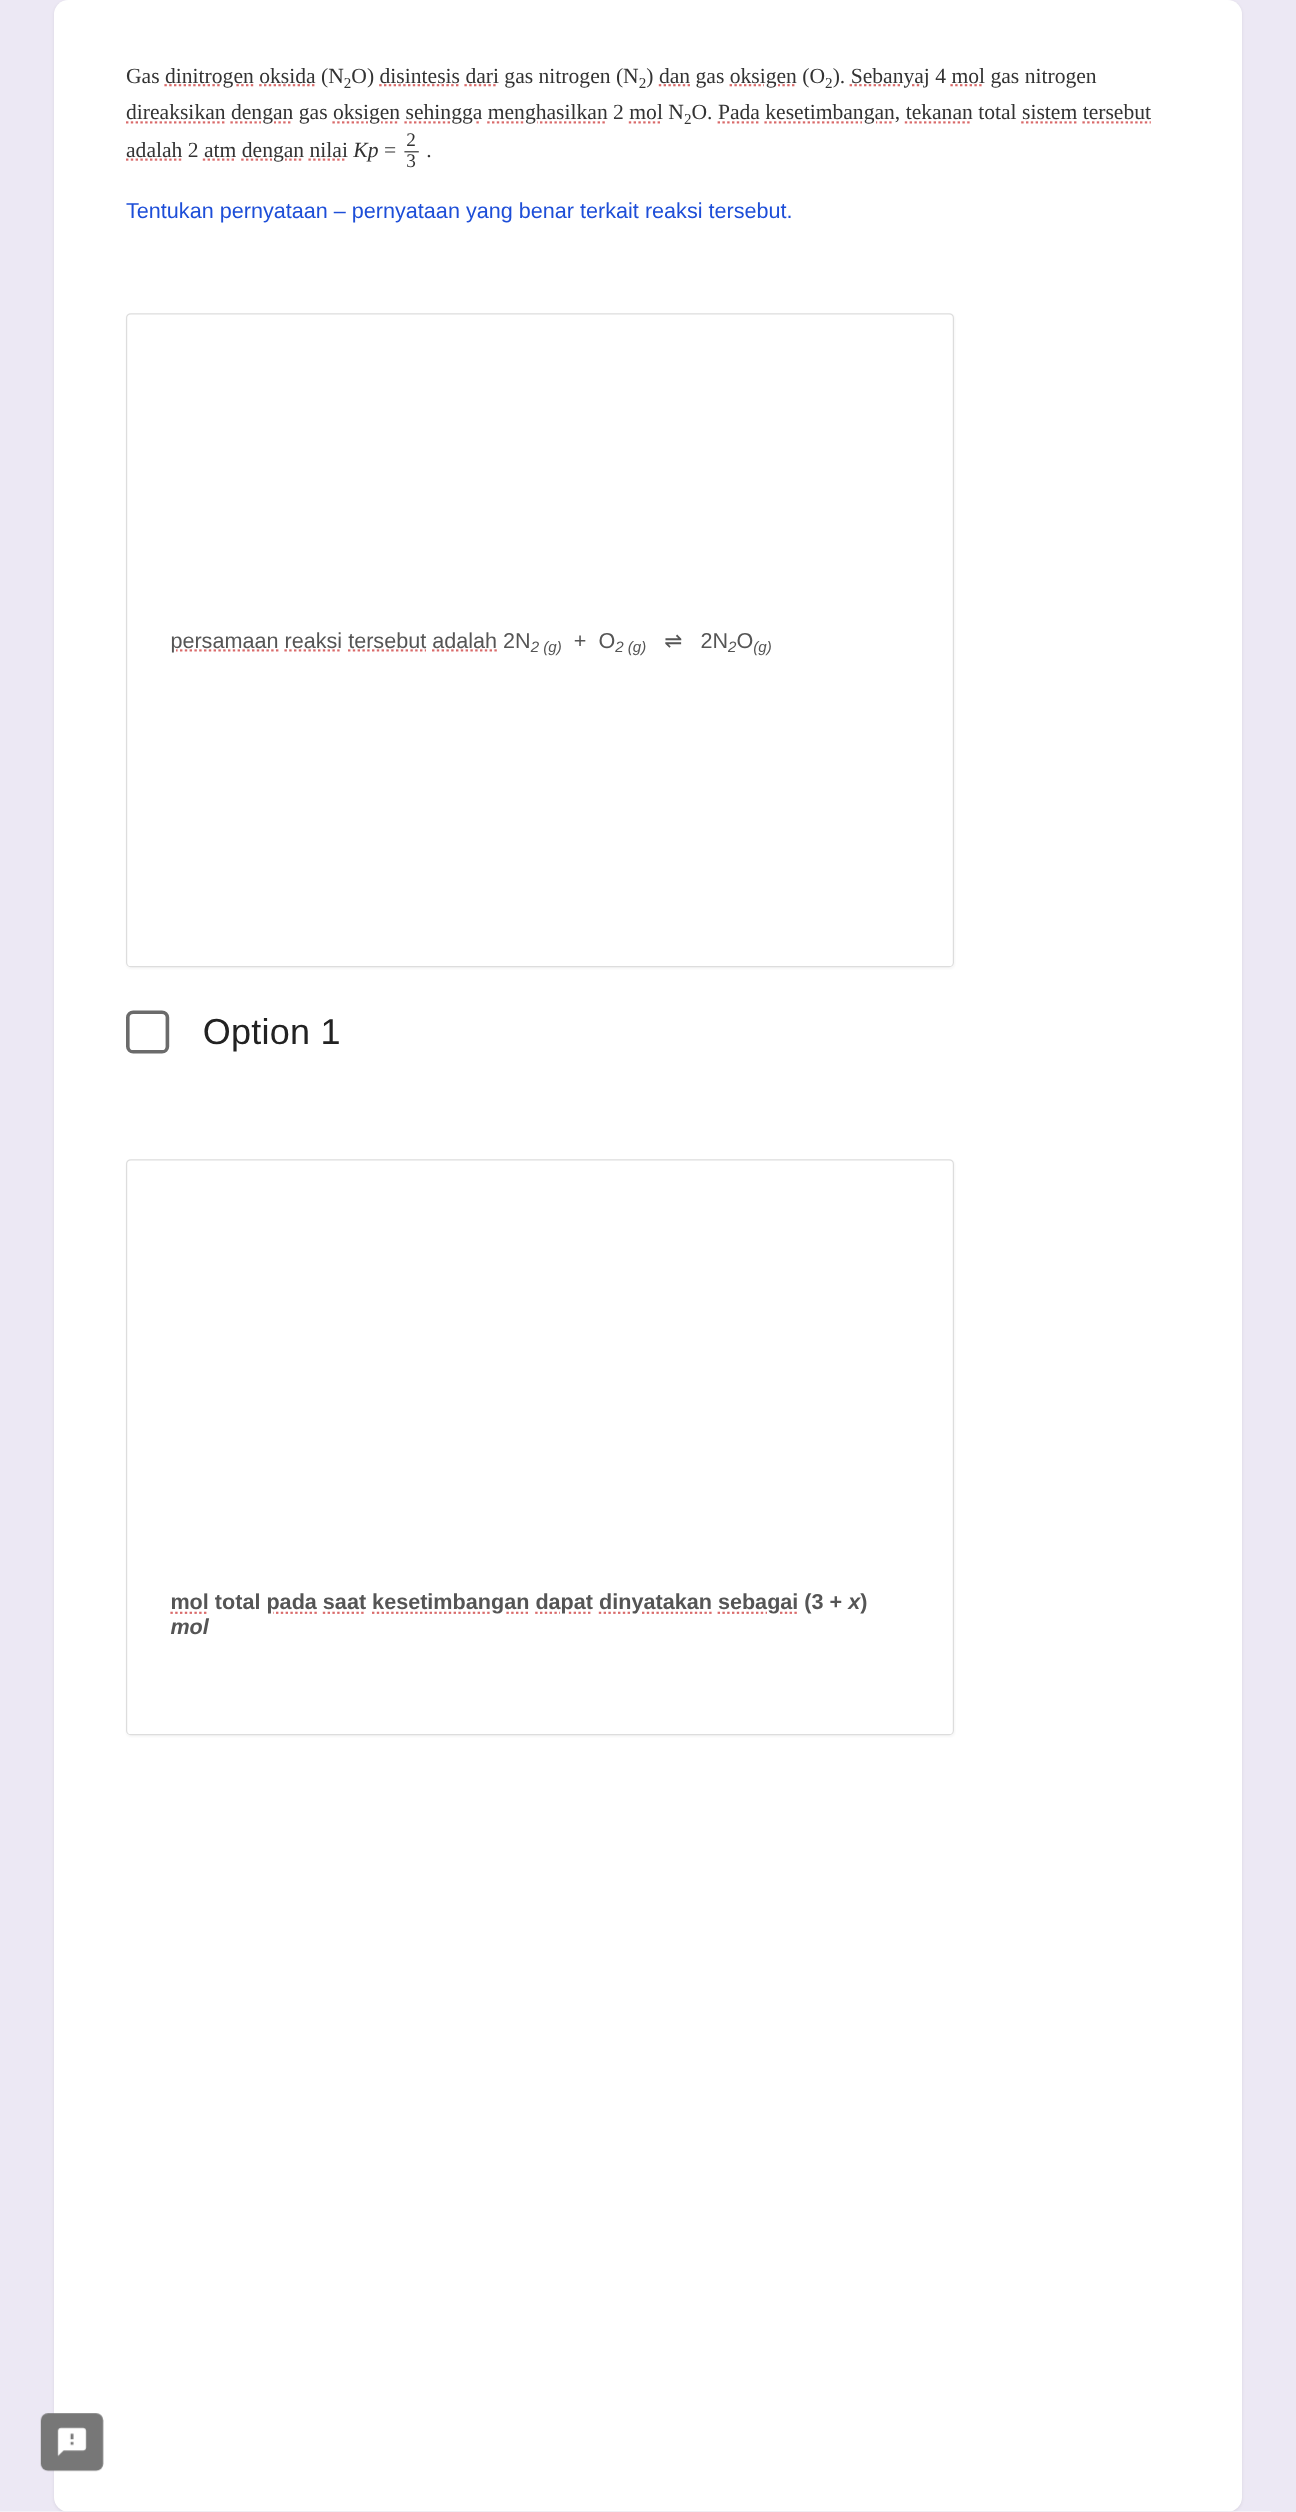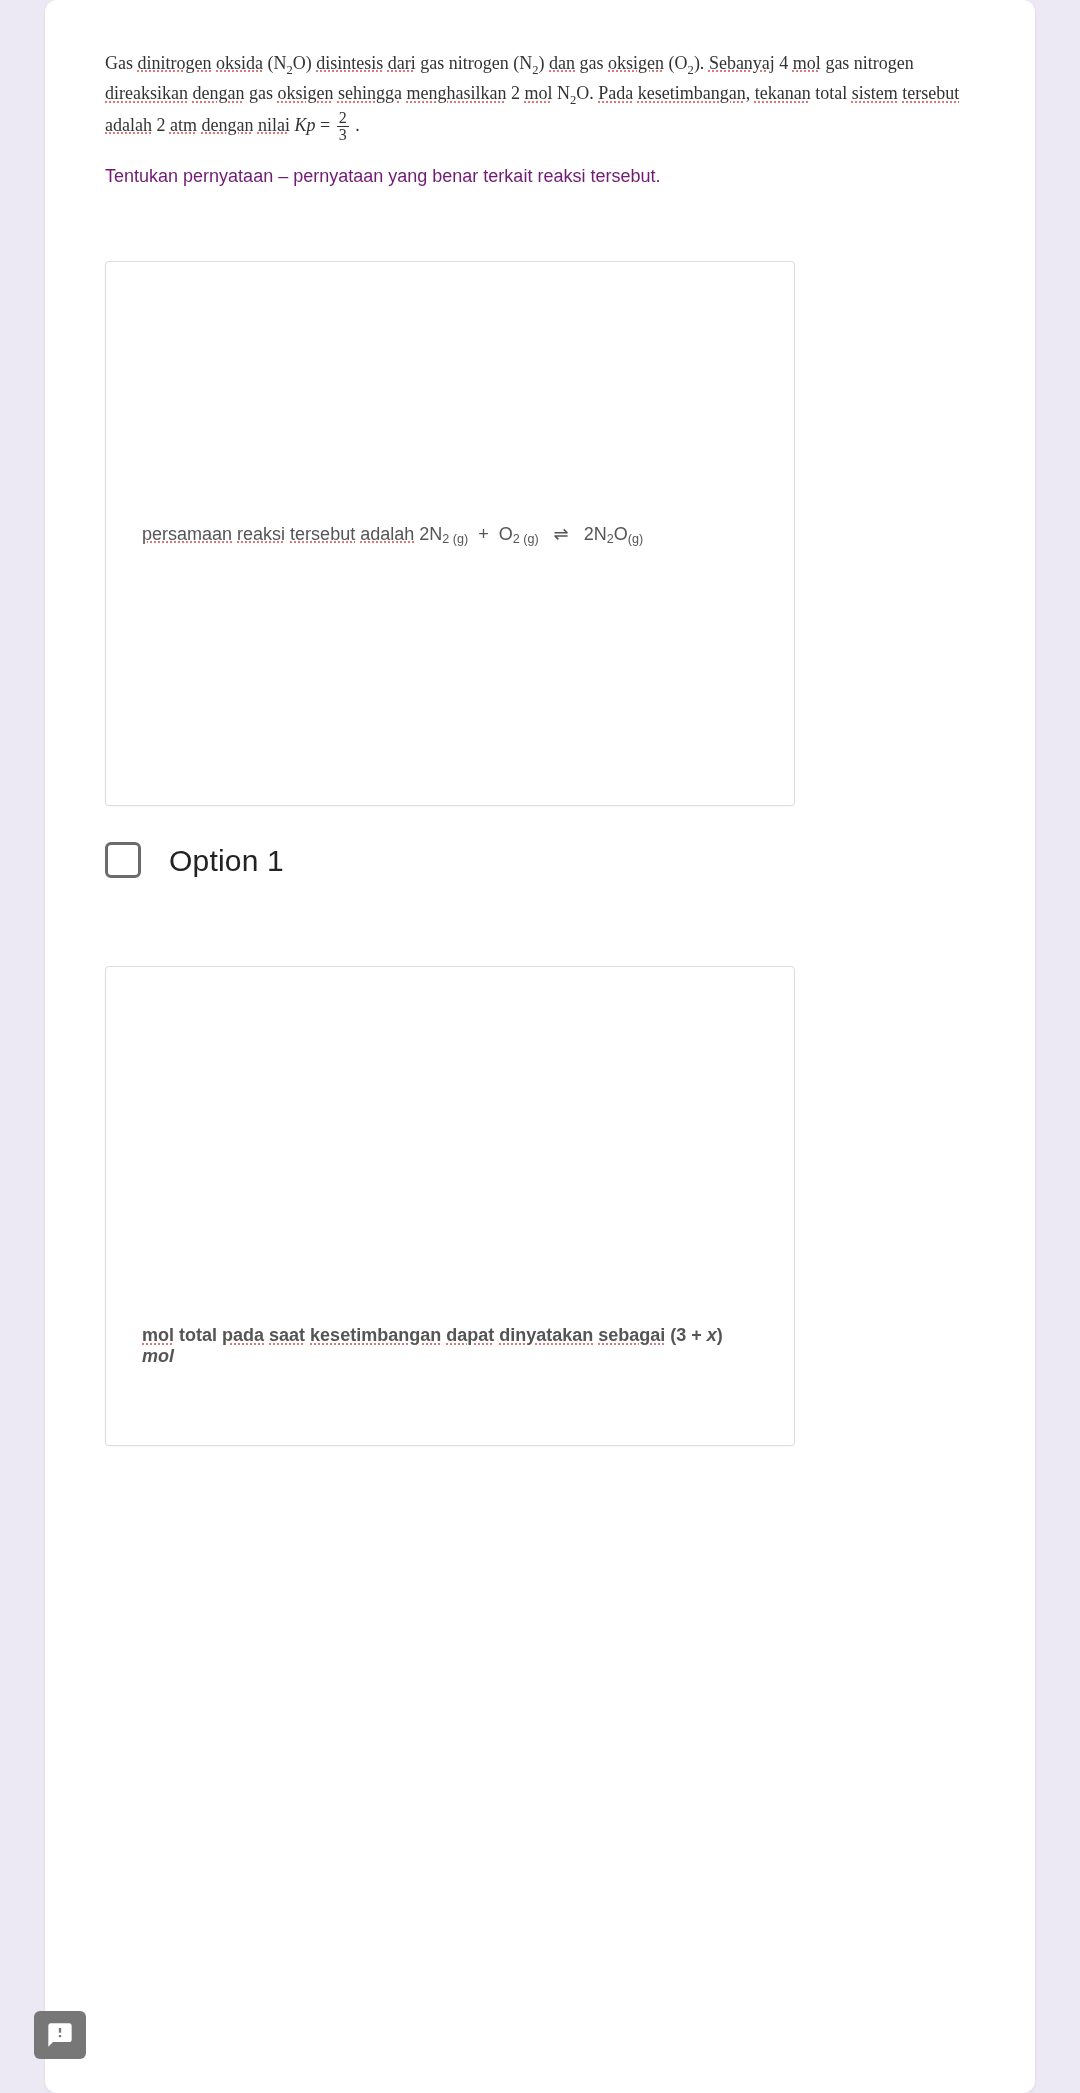--- a/index.html
+++ b/index.html
@@ -40,21 +40,21 @@
     font-size: 16px;
     line-height: 1;
     margin: 0 2px;
   }
   .kp-frac .num { display:block; border-bottom:1px solid #333; padding:0 2px; }
   .kp-frac .den { display:block; padding:0 2px; }
   .sub { font-size: 0.7em; vertical-align: sub; }
   .instruction {
     font-size: 18px;
     line-height: 1.55;
-    color: #701a75;
+    color: #1d4ed8;
     margin-top: 12px;
   }
   .option-block { margin-top: 70px; }
   .option-image {
     width: 690px;
     height: 545px;
     background: #fff;
     border: 1px solid #ddd;
     border-radius: 4px;
     display: flex;
@@ -99,21 +99,21 @@
     height: 48px;
     background: #777;
     border-radius: 6px;
     display:flex;
     align-items:center;
     justify-content:center;
     cursor:pointer;
     z-index: 10;
   }
   .feedback-fab svg { fill:#fff; width:28px; height:28px; }
-  .math-sub { font-size:0.7em; position:relative; top:0.25em; }
+  .math-sub { font-size:0.7em; position:relative; top:0.25em;font-style:italic; }
 </style>
 </head>
 <body>
 
 <div class="form-card">
 
   <div class="question-text">
     Gas <span class="u">dinitrogen</span> <span class="u">oksida</span> (N<span class="sub">2</span>O) <span class="u">disintesis</span> <span class="u">dari</span> gas nitrogen (N<span class="sub">2</span>) <span class="u">dan</span> gas <span class="u">oksigen</span> (O<span class="sub">2</span>). <span class="u">Sebanyaj</span> 4 <span class="u">mol</span> gas nitrogen <span class="u">direaksikan</span> <span class="u">dengan</span> gas <span class="u">oksigen</span> <span class="u">sehingga</span> <span class="u">menghasilkan</span> 2 <span class="u">mol</span> N<span class="sub">2</span>O. <span class="u">Pada</span>  <span class="u">kesetimbangan</span>, <span class="u">tekanan</span> total <span class="u">sistem</span> <span class="u">tersebut</span> <span class="u">adalah</span> 2 <span class="u">atm</span> <span class="u">dengan</span> <span class="u">nilai</span> <i>Kp</i> =
     <span class="kp-frac">
       <span class="num">2</span>

